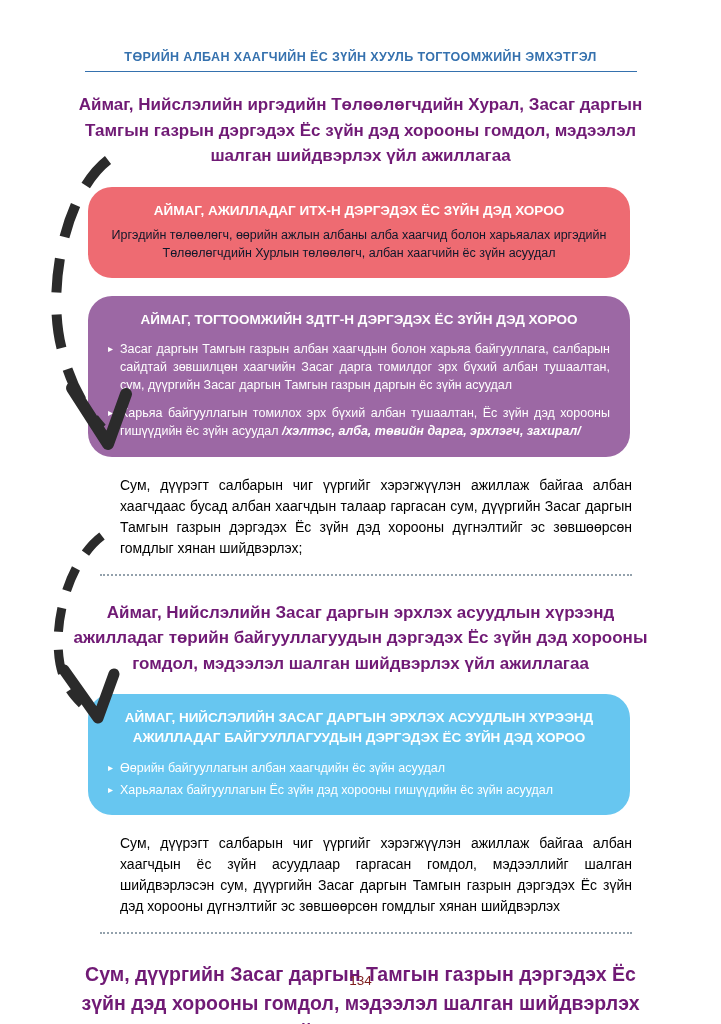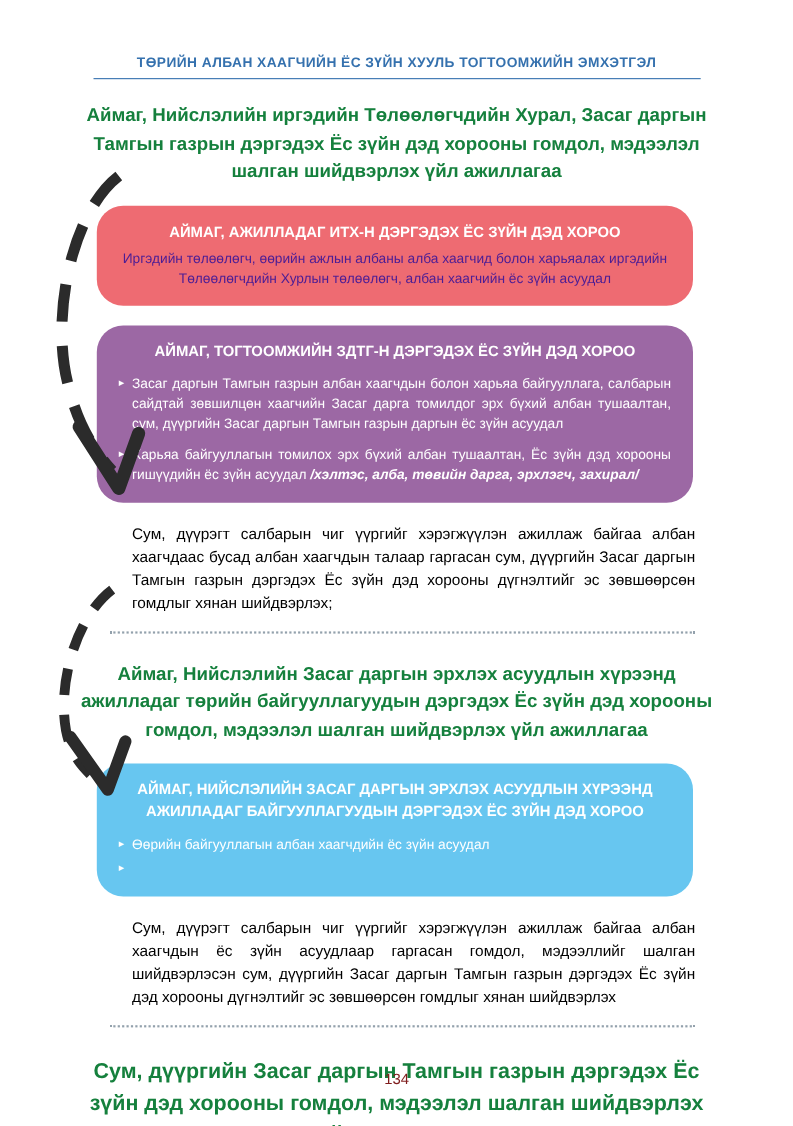--- a/index.html
+++ b/index.html
@@ -21,21 +21,21 @@
     font-size: 12.5px;
     font-weight: bold;
     letter-spacing: 0.4px;
     padding-bottom: 7px;
     border-bottom: 1.5px solid #3571AE;
   }
   .section-heading {
     margin: 20px auto 0;
     max-width: 580px;
     text-align: center;
-    color: #15803d;
+    color: #701a75;
     font-weight: bold;
     font-size: 17px;
     line-height: 1.5;
   }
   .section-heading.large {
     font-size: 19.5px;
     max-width: 565px;
     margin-top: 26px;
     line-height: 1.45;
   }
@@ -52,21 +52,21 @@
   .box-title {
     text-align: center;
     font-weight: bold;
     font-size: 13.5px;
     line-height: 1.45;
     margin-bottom: 6px;
   }
   .box-body {
     font-size: 12.5px;
     line-height: 1.45;
-    color: #4c1d95;
+    color: #0f172a;
   }
   .bullet-row {
     display: flex;
     gap: 7px;
     margin-top: 8px;
     font-size: 12.5px;
     line-height: 1.45;
   }
   .box.purple .bullet-row { text-align: justify; margin-top: 10px; }
   .bullet-marker {
@@ -143,20 +143,21 @@
   </svg>
 
   <div class="box blue">
     <div class="box-title">АЙМАГ, НИЙСЛЭЛИЙН ЗАСАГ ДАРГЫН ЭРХЛЭХ АСУУДЛЫН ХҮРЭЭНД АЖИЛЛАДАГ БАЙГУУЛЛАГУУДЫН ДЭРГЭДЭХ ЁС ЗҮЙН ДЭД ХОРОО</div>
     <div class="bullet-row" style="margin-top:12px;">
       <span class="bullet-marker">▸</span>
       <span>Өөрийн байгууллагын албан хаагчдийн ёс зүйн асуудал</span>
     </div>
     <div class="bullet-row" style="margin-top:4px;">
       <span class="bullet-marker">▸</span>
+      <span>Харьяалах байгууллагын Ёс зүйн дэд хорооны гишүүдийн ёс зүйн асуудал</span>
     </div>
   </div>
 
   <div class="flow-paragraph">Сум, дүүрэгт салбарын чиг үүргийг хэрэгжүүлэн ажиллаж байгаа албан хаагчдын ёс зүйн асуудлаар гаргасан гомдол, мэдээллийг шалган шийдвэрлэсэн сум, дүүргийн Засаг даргын Тамгын газрын дэргэдэх Ёс зүйн дэд хорооны дүгнэлтийг эс зөвшөөрсөн гомдлыг хянан шийдвэрлэх</div>
   <div class="dotted-sep"></div>
 
   <div class="section-heading large">Сум, дүүргийн Засаг даргын Тамгын газрын дэргэдэх Ёс зүйн дэд хорооны гомдол, мэдээлэл шалган шийдвэрлэх үйл ажиллагаа</div>
 
   <div class="page-number">134</div>
 

